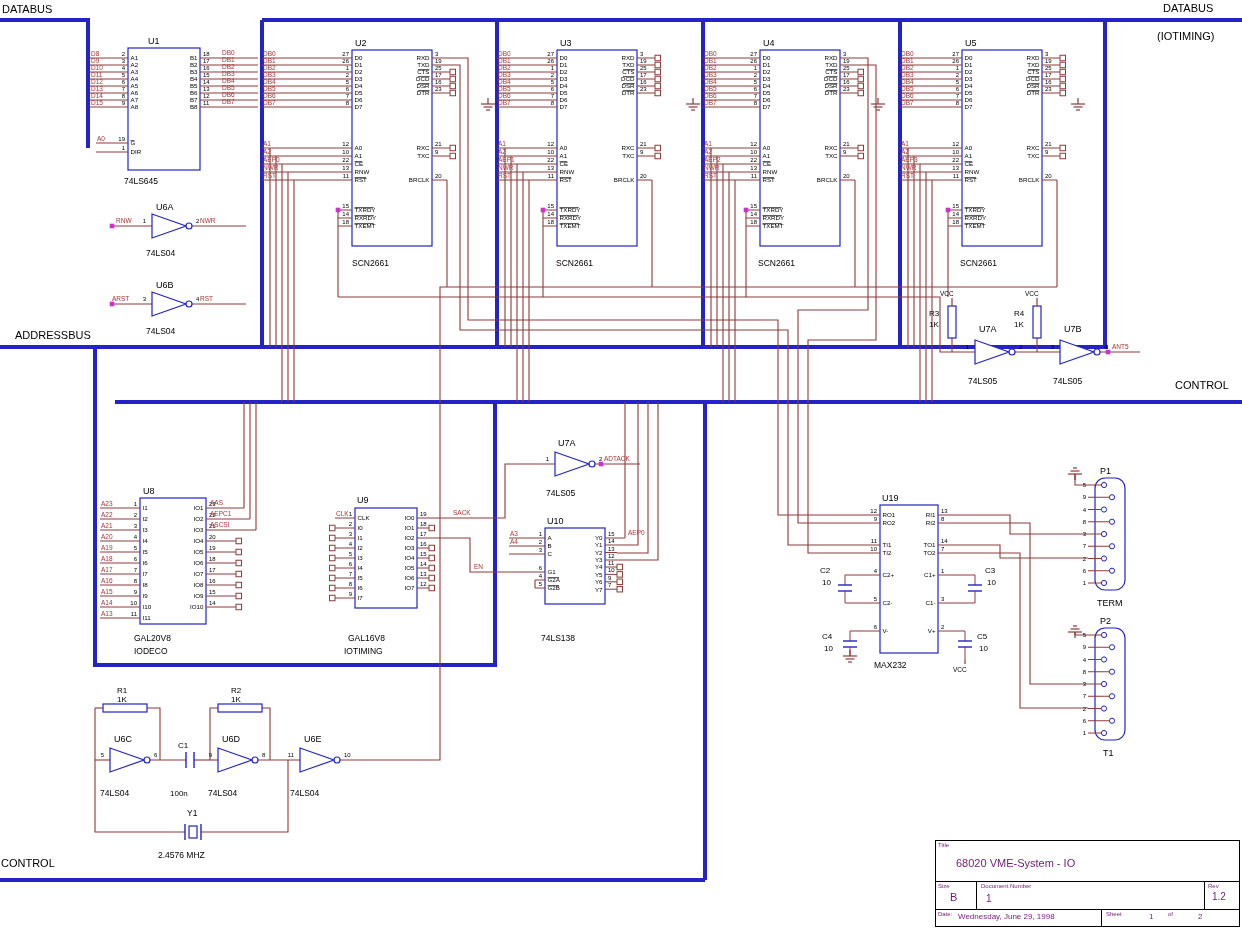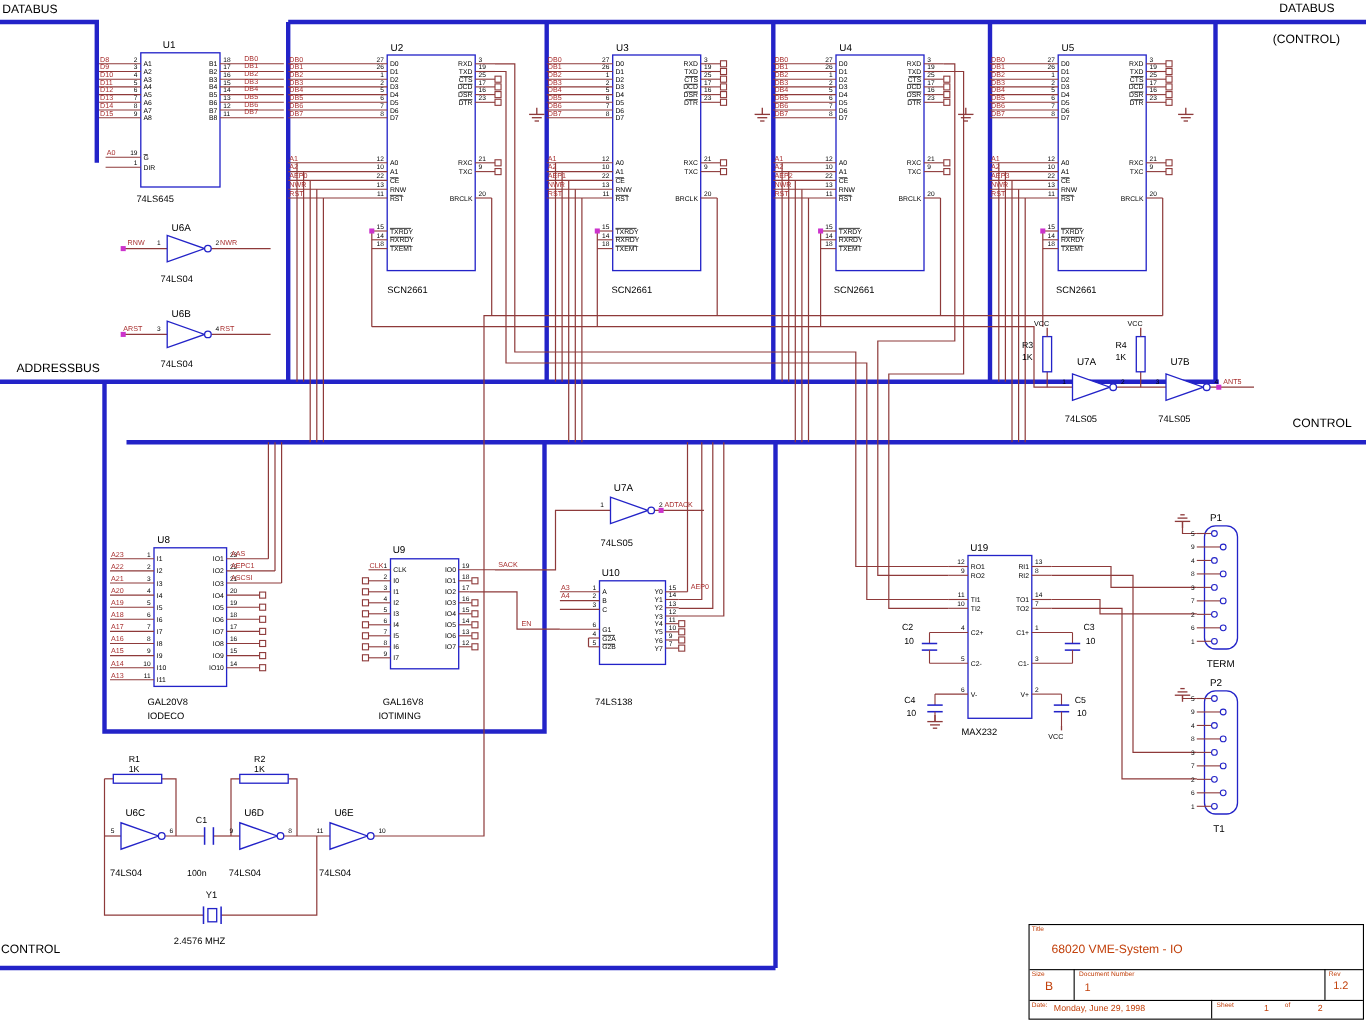--- a/index.html
+++ b/index.html
@@ -1,21 +1,21 @@
 <!DOCTYPE html>
 <html><head>
 <meta charset="utf-8">
 <style>
   html,body{margin:0;padding:0;background:#fff;}
   #page{position:relative;width:1242px;height:929px;background:#fff;overflow:hidden;
         font-family:"Liberation Sans",sans-serif;}
   #schematic{position:absolute;left:0;top:0;}
   .buslbl{position:absolute;font-size:11px;color:#000;white-space:nowrap;text-align:center;}
   #titleblock{position:absolute;left:935px;top:840px;width:303px;height:85px;
-              border:1.5px solid #000;background:#fff;color:#c2410c;}
+              border:1.5px solid #000;background:#fff;color:#701a75;}
   .tbline{position:absolute;background:#000;}
   .tb-lab{position:absolute;font-size:6px;white-space:nowrap;}
   .tb-val{position:absolute;font-size:10px;white-space:nowrap;}
 </style>
 </head>
 <body>
 
 <div id="page">
 
   <svg id="schematic" width="1242" height="929" viewBox="0 0 1242 929">
@@ -1182,39 +1182,39 @@
       <rect x="335.7" y="207.7" width="4.6" height="4.6" fill="#cc33cc"></rect>
       <rect x="540.7" y="207.7" width="4.6" height="4.6" fill="#cc33cc"></rect>
       <rect x="743.7" y="207.7" width="4.6" height="4.6" fill="#cc33cc"></rect>
       <rect x="945.7" y="207.7" width="4.6" height="4.6" fill="#cc33cc"></rect>
       <rect x="1105.7" y="349.7" width="4.6" height="4.6" fill="#cc33cc"></rect>
       <rect x="598.7" y="461.7" width="4.6" height="4.6" fill="#cc33cc"></rect>
     </svg>
 
   <div class="buslbl" style="left:2px;top:3px">DATABUS</div>
   <div class="buslbl" style="left:1163px;top:2px">DATABUS</div>
-  <div class="buslbl" style="left:1157px;top:30px">(CONTROL)</div>
+  <div class="buslbl" style="left:1157px;top:30px">(IOTIMING)</div>
   <div class="buslbl" style="left:15px;top:329px">ADDRESSBUS</div>
   <div class="buslbl" style="left:1175px;top:379px">CONTROL</div>
   <div class="buslbl" style="left:1px;top:857px">CONTROL</div>
 
   <div id="titleblock">
     <div class="tbline" style="left:0;top:40px;width:303px;height:1px"></div>
     <div class="tbline" style="left:0;top:68px;width:303px;height:1px"></div>
     <div class="tbline" style="left:40px;top:40px;width:1px;height:28px"></div>
     <div class="tbline" style="left:268px;top:40px;width:1px;height:28px"></div>
     <div class="tbline" style="left:165px;top:68px;width:1px;height:17px"></div>
     <span class="tb-lab" style="left:2px;top:1px">Title</span>
     <span class="tb-val" style="left:20px;top:16px;font-size:11px">68020 VME-System - IO</span>
     <span class="tb-lab" style="left:2px;top:42px">Size</span>
     <span class="tb-val" style="left:14px;top:50px;font-size:11px">B</span>
     <span class="tb-lab" style="left:45px;top:42px">Document Number</span>
     <span class="tb-val" style="left:50px;top:52px">1</span>
     <span class="tb-lab" style="left:272px;top:42px">Rev</span>
     <span class="tb-val" style="left:276px;top:50px">1.2</span>
     <span class="tb-lab" style="left:2px;top:70px">Date:</span>
-    <span class="tb-val" style="left:22px;top:71px;font-size:8px">Monday, June 29, 1998</span>
+    <span class="tb-val" style="left:22px;top:71px;font-size:8px">Wednesday, June 29, 1998</span>
     <span class="tb-lab" style="left:170px;top:70px">Sheet</span>
     <span class="tb-val" style="left:213px;top:71px;font-size:8px">1</span>
     <span class="tb-lab" style="left:232px;top:70px">of</span>
     <span class="tb-val" style="left:262px;top:71px;font-size:8px">2</span>
   </div>
 </div>
 
 </body></html>

